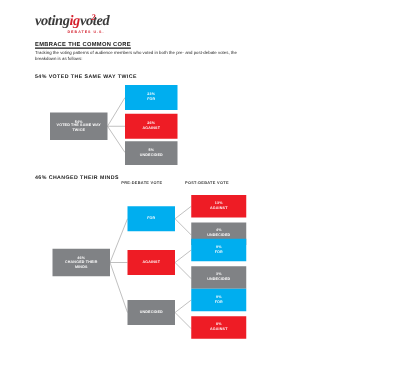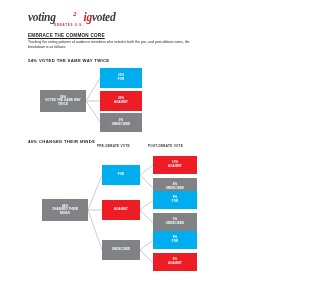--- a/index.html
+++ b/index.html
@@ -14,21 +14,21 @@
 
   
   .logo-wrap{position:absolute;left:28px;top:11px;width:72px;height:18px;}
   .logo-word{
     position:absolute;left:0;top:0;
     font-family:"Liberation Serif",serif;
     font-style:italic;font-weight:bold;
     font-size:11.5px;letter-spacing:-0.3px;
     color:#3b3b3b;white-space:nowrap;line-height:12px;
   }
-  .logo-word .hl{color:#d41f2c;padding-left:28px;}
+  .logo-word .hl{color:#d41f2c;}
   .logo-sup{
     position:absolute;left:45px;top:-1px;
     font-family:"Liberation Serif",serif;
     font-style:italic;font-weight:bold;font-size:7px;color:#d41f2c;
   }
   .logo-sub{
     position:absolute;left:26px;top:12px;
     font-size:2.9px;letter-spacing:0.8px;font-weight:bold;
     color:#d41f2c;white-space:nowrap;
   }

